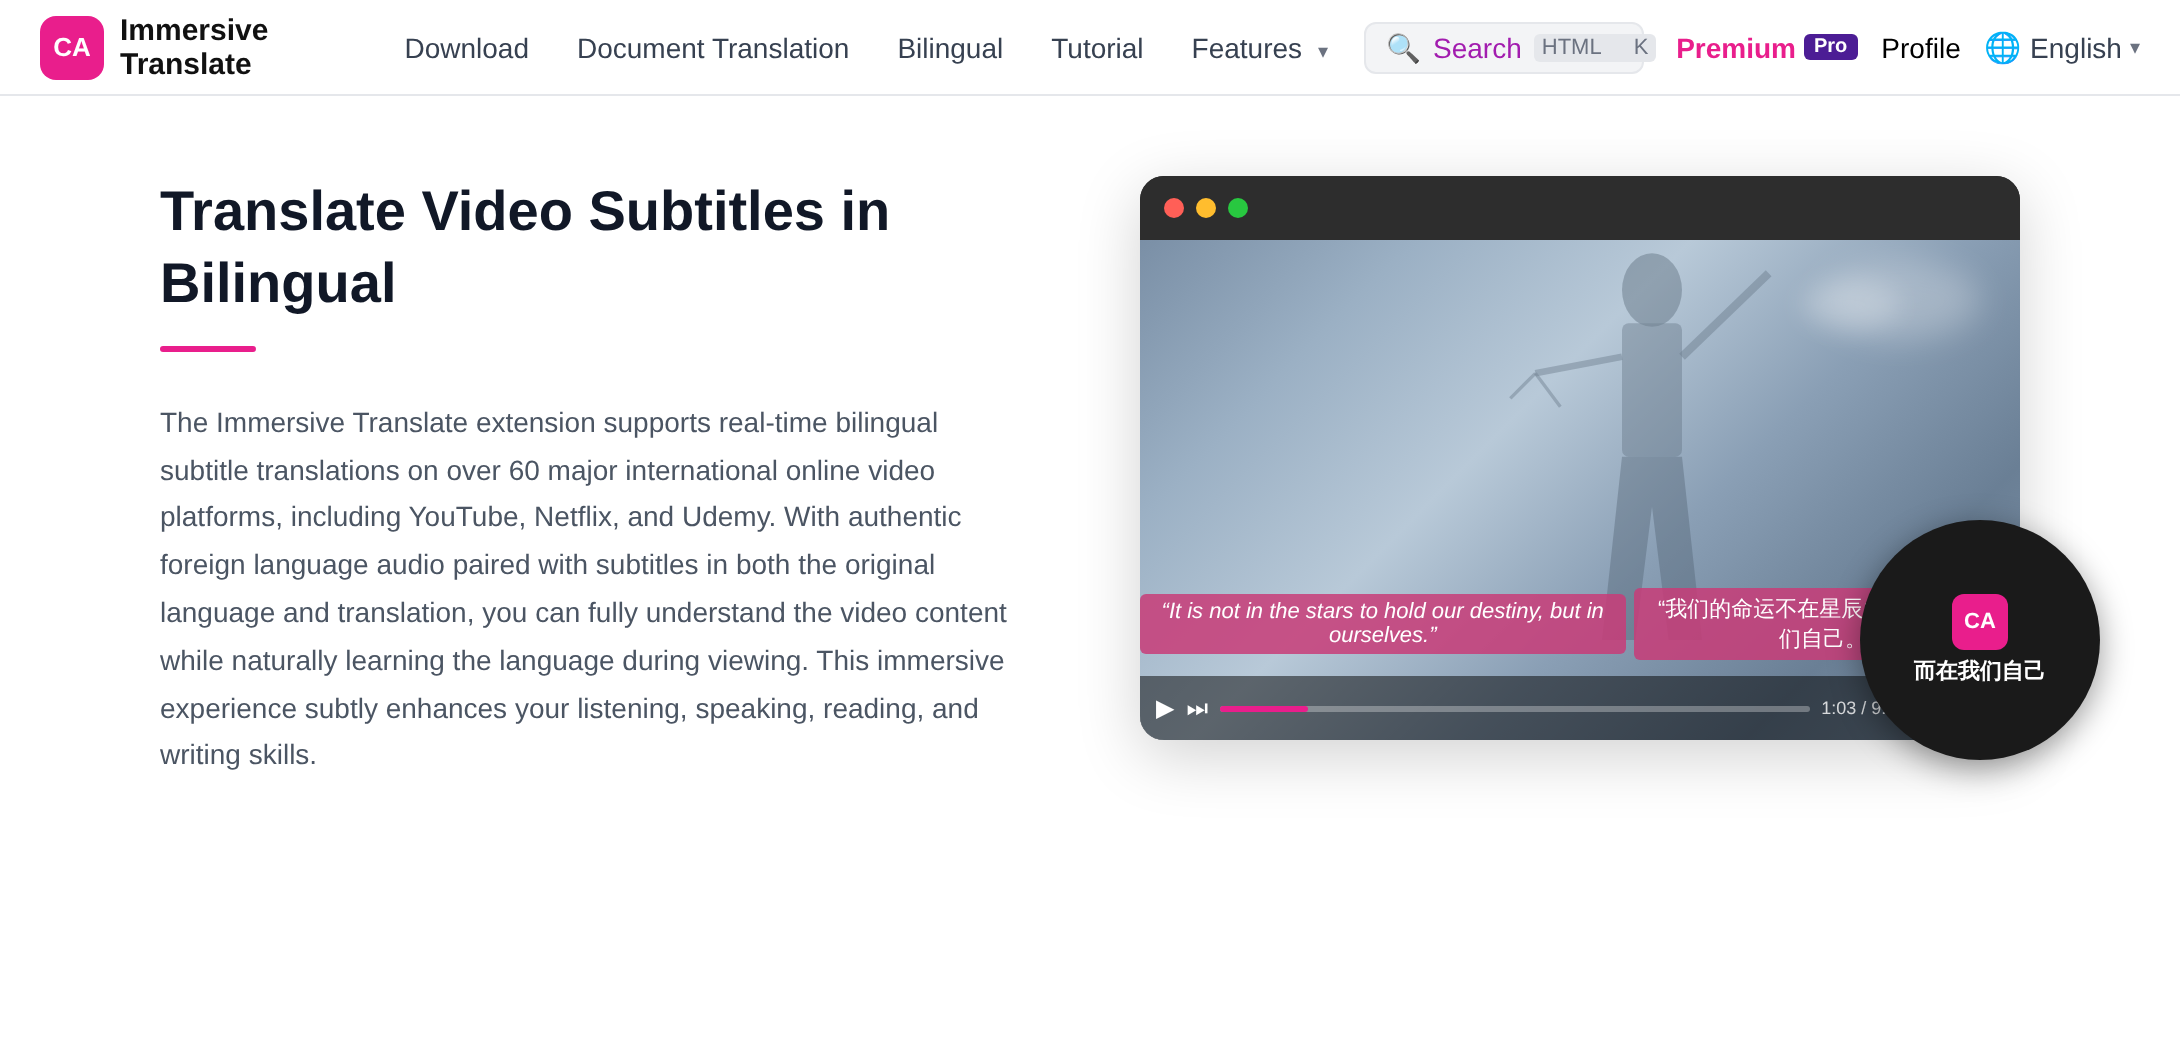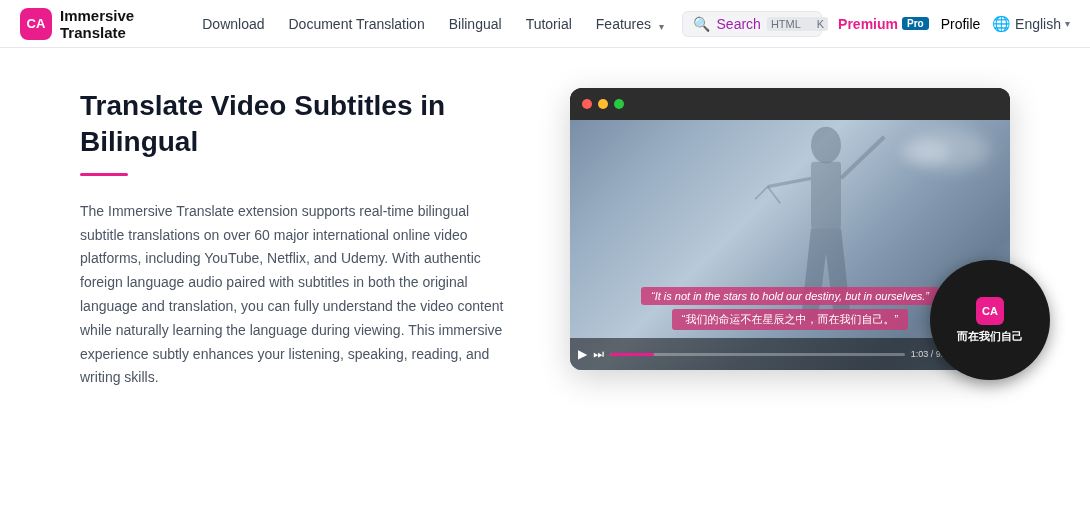--- a/index.html
+++ b/index.html
@@ -95,21 +95,21 @@
       display: flex;
       align-items: center;
       gap: 4px;
     }
     .premium-text {
       font-size: 14px;
       color: #e91e8c;
       font-weight: 600;
     }
     .pro-badge {
-      background: #0369a1;
+      background: #4c1d95;
       color: #fff;
       font-size: 10px;
       font-weight: 700;
       padding: 1px 5px;
       border-radius: 3px;
     }
     .nav-profile {
       font-size: 14px;
       color: #000000;
       cursor: pointer;
@@ -213,21 +213,21 @@
       height: 100%;
       opacity: 0.7;
     }
 
     .subtitle-overlay {
       position: absolute;
       bottom: 40px;
       left: 0;
       right: 0;
       display: flex;
-      flex-direction: column;
+      flex-direction: row;
       align-items: center;
       gap: 4px;
     }
     .subtitle-en {
       background: rgba(200, 60, 120, 0.85);
       color: #fff;
       font-size: 11px;
       padding: 3px 10px;
       border-radius: 3px;
       text-align: center;

